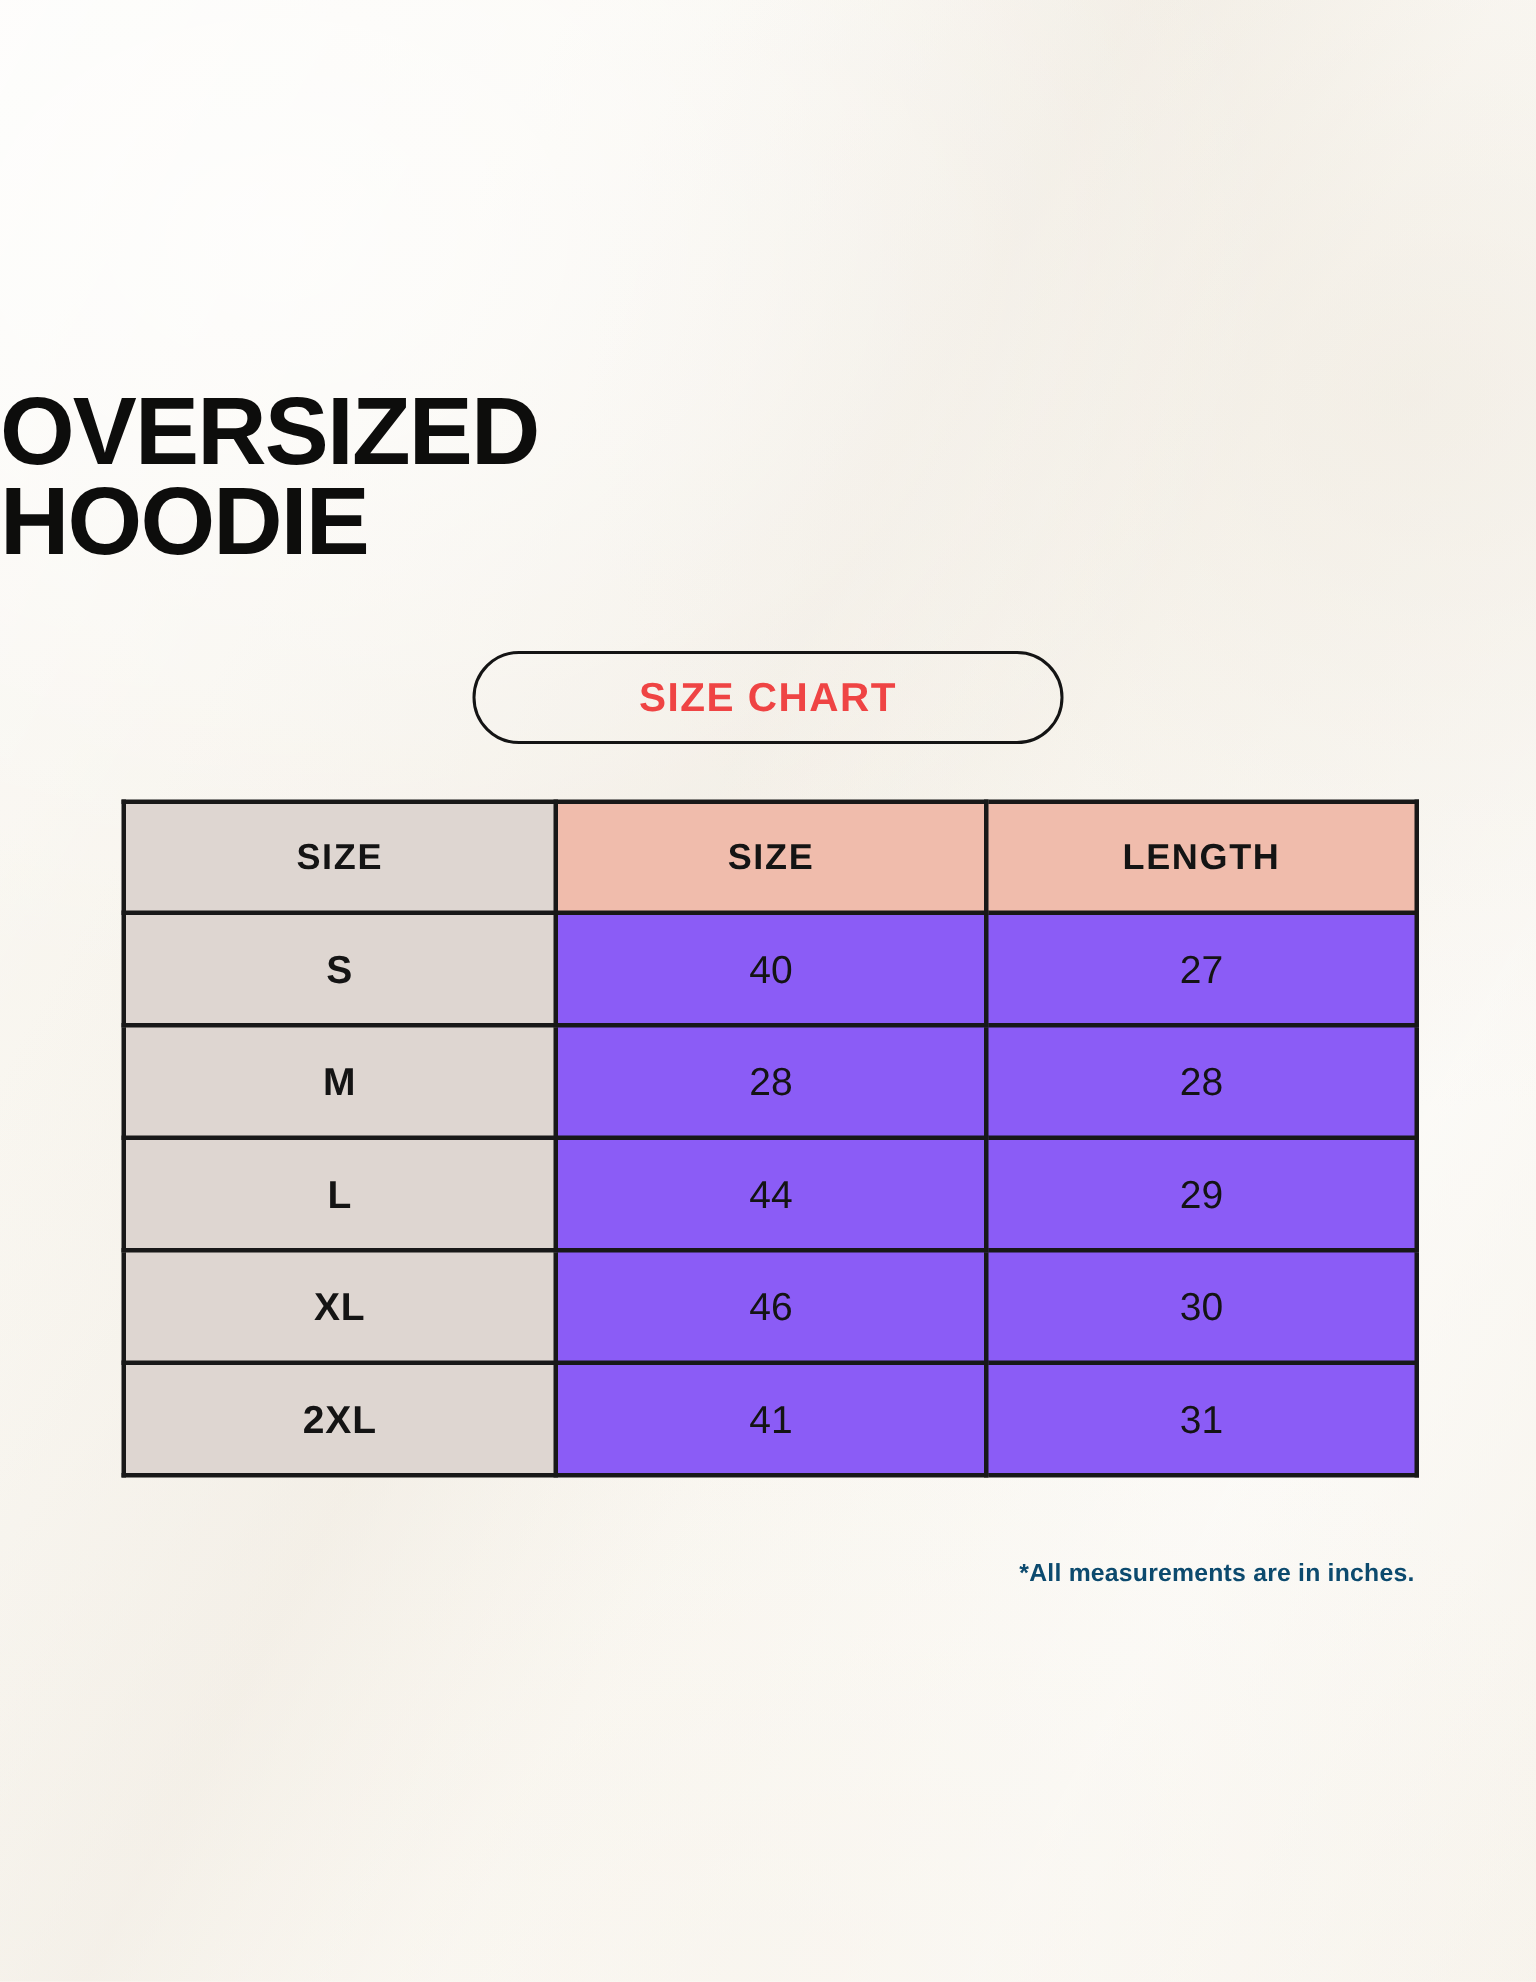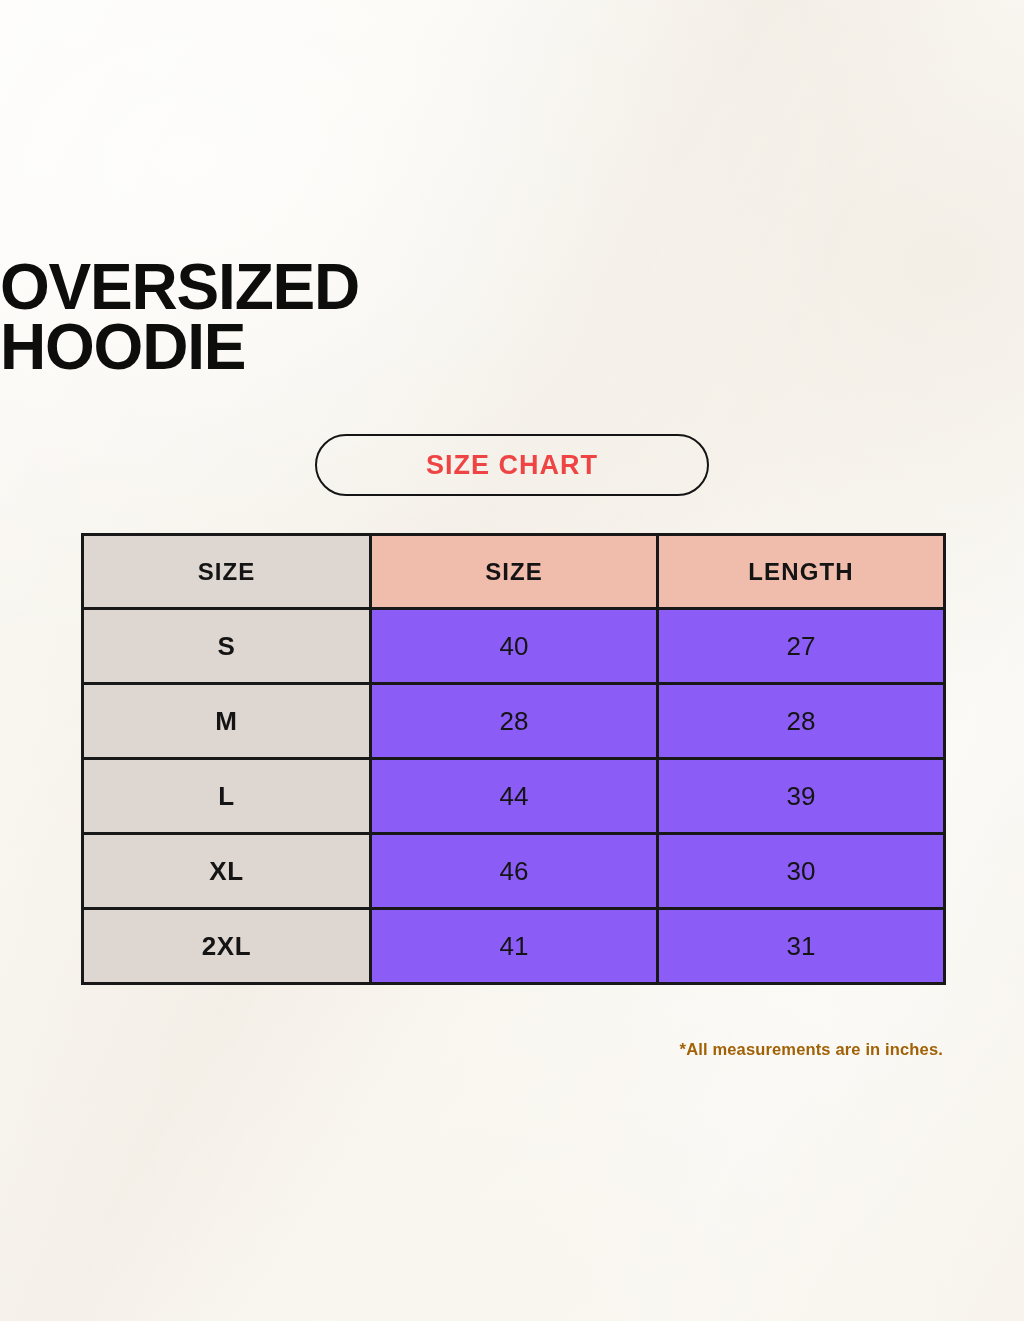--- a/index.html
+++ b/index.html
@@ -138,21 +138,21 @@
   
   .footnote {
     position: absolute;
     left: 81px;
     top: 1040px;
     width: 862px;
     text-align: right;
     font-size: 16.5px;
     font-weight: bold;
     letter-spacing: 0.15px;
-    color: #a16207;
+    color: #0c4a6e;
   }
 </style>
 </head>
 <body>
 
 <div class="page">
 
   <div class="paper-bg"></div>
   <div class="paper-sheen"></div>
 
@@ -183,21 +183,21 @@
         <td class="c-val">27</td>
       </tr>
       <tr>
         <td class="c-size">M</td>
         <td class="c-val">28</td>
         <td class="c-val">28</td>
       </tr>
       <tr>
         <td class="c-size">L</td>
         <td class="c-val">44</td>
-        <td class="c-val">39</td>
+        <td class="c-val">29</td>
       </tr>
       <tr>
         <td class="c-size">XL</td>
         <td class="c-val">46</td>
         <td class="c-val">30</td>
       </tr>
       <tr>
         <td class="c-size">2XL</td>
         <td class="c-val">41</td>
         <td class="c-val">31</td>

